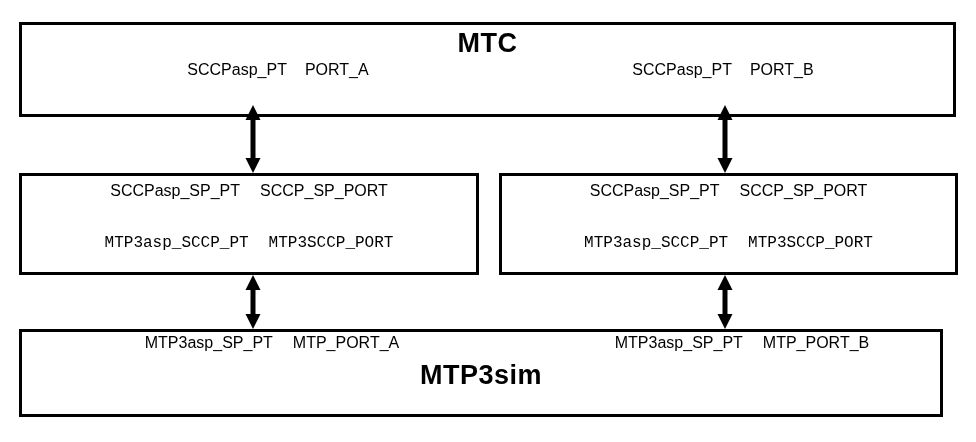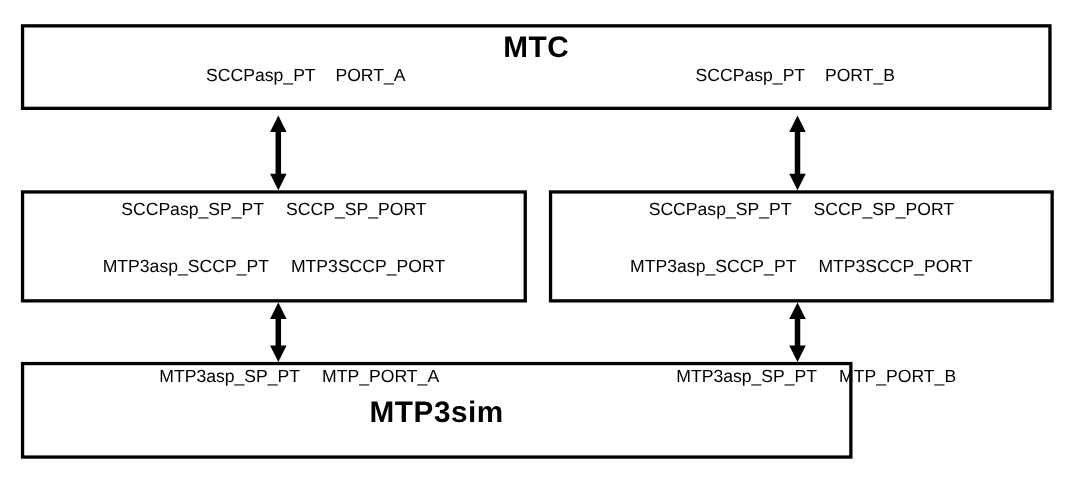--- a/index.html
+++ b/index.html
@@ -15,24 +15,24 @@
     font-family: "Liberation Sans", sans-serif;
     color: #000000;
     overflow: hidden;
   }
   .box {
     position: absolute;
     box-sizing: border-box;
     border: 3px solid #000000;
     background: #ffffff;
   }
-  .box-mtc     { left: 19px;  top: 22px;  width: 937px; height: 78px;  }
+  .box-mtc     { left: 19px;  top: 22px;  width: 937px; height: 95px;  }
   .box-sccp-a  { left: 19px;  top: 173px; width: 460px; height: 102px; }
   .box-sccp-b  { left: 499px; top: 173px; width: 459px; height: 102px; }
-  .box-mtp3sim { left: 19px;  top: 329px; width: 756px; height: 88px;  }
+  .box-mtp3sim { left: 19px;  top: 329px; width: 924px; height: 88px;  }
 
   .big-title {
     position: absolute;
     left: 0;
     width: 100%;
     text-align: center;
     font-size: 27px;
     font-weight: bold;
     line-height: 1;
     letter-spacing: 0.5px;
@@ -50,21 +50,21 @@
   .gap-wide  { gap: 20px; }
 
   
   .box-mtc .big-title { top: 5px; }
   .mtc-port-a { left: 256px; top: 37px; }
   .mtc-port-b { left: 701px; top: 37px; }
 
   
   .sccp-top    { left: 50%; top: 7px; text-align: center;  }
   .sccp-title  { top: 33px; }
-  .sccp-bottom { left: 50%; top: 59px; }
+  .sccp-bottom { left: 50%; top: 59px; font-family: Liberation Mono, monospace; }
 
   
   .mtp-port-a { left: 250px; top: 3px; }
   .mtp-port-b { left: 720px; top: 3px; }
   .box-mtp3sim .big-title { top: 30px; }
 
   .arrow {
     position: absolute;
     width: 18px;
   }

